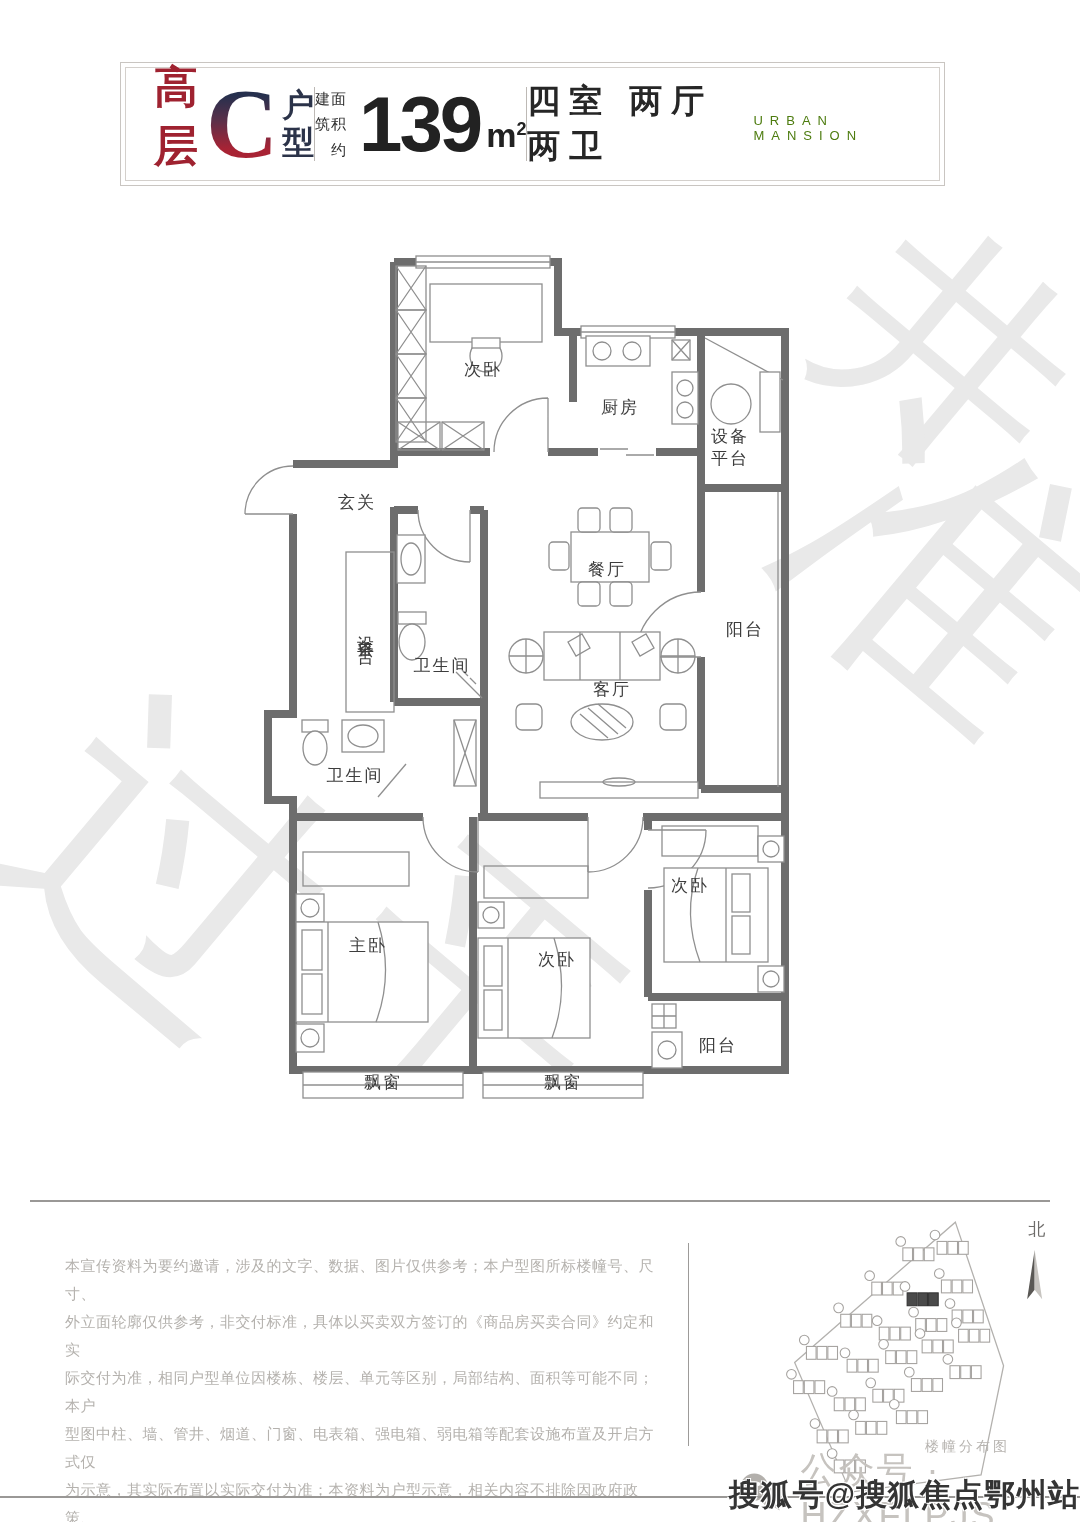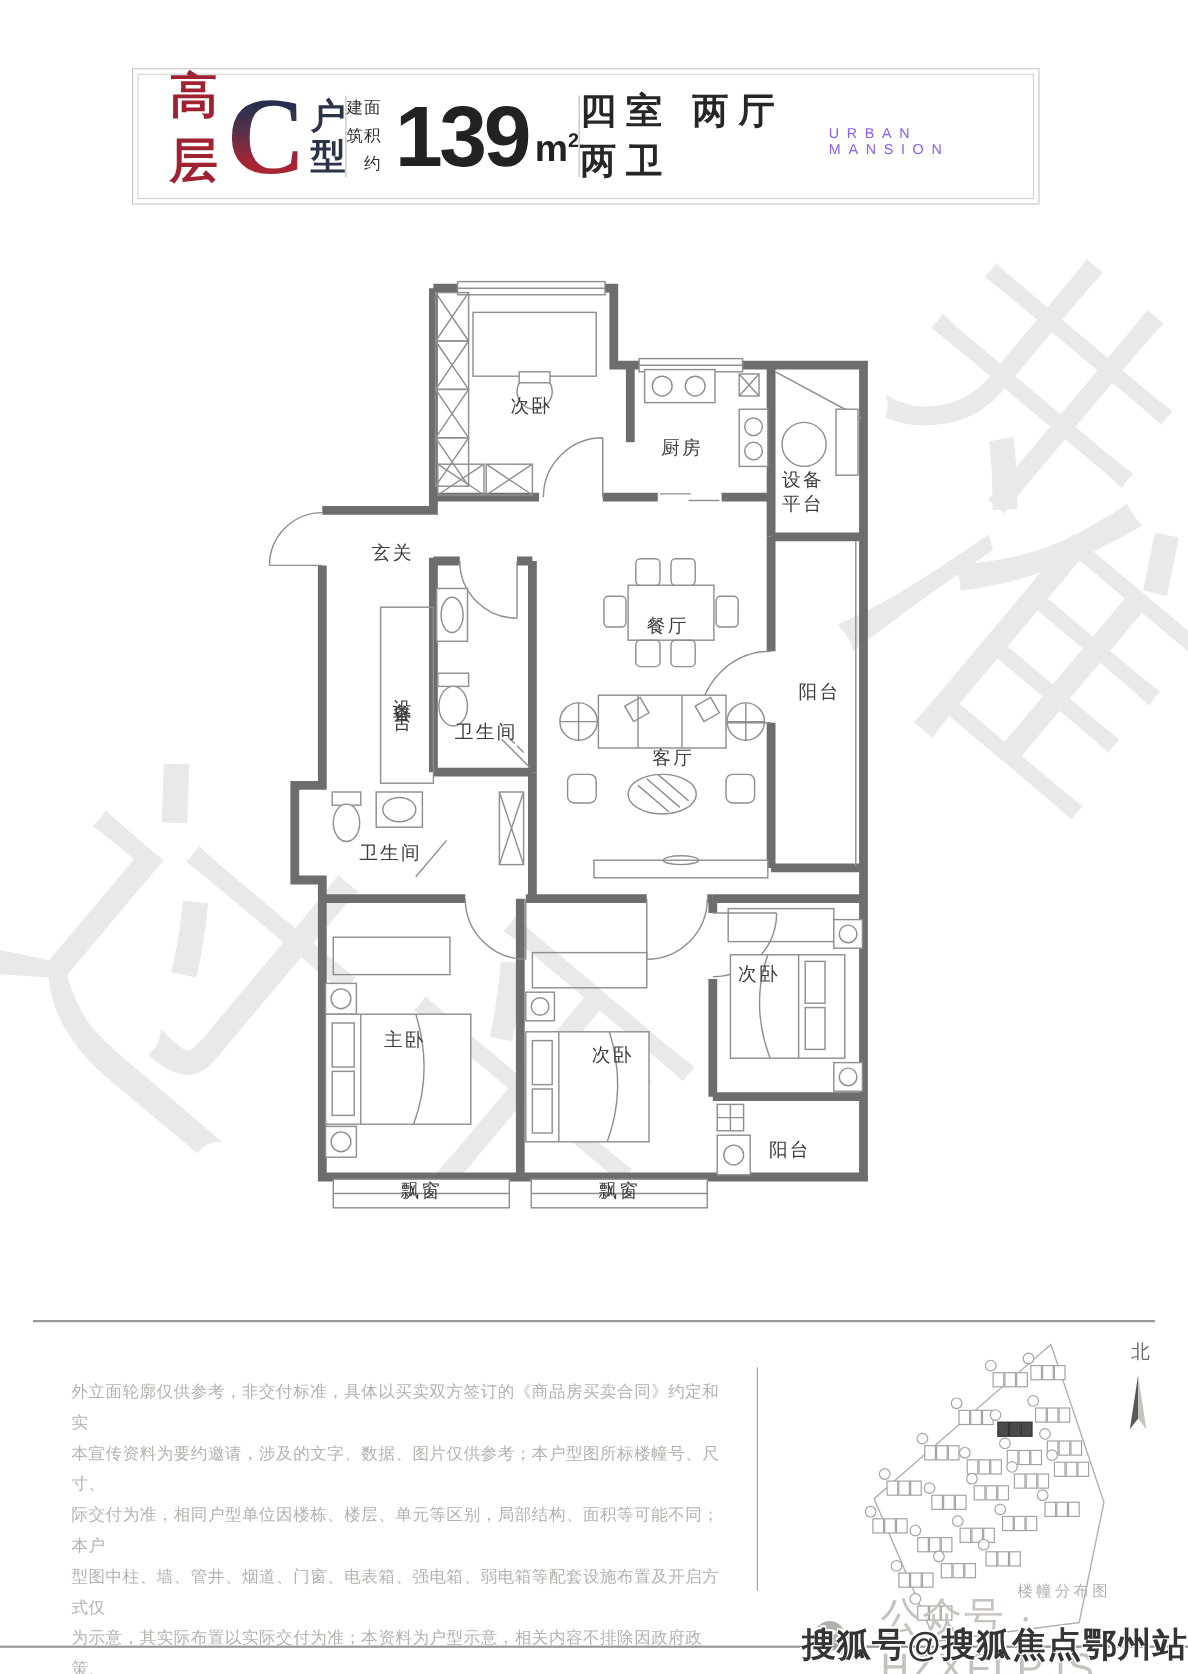--- a/index.html
+++ b/index.html
@@ -24,21 +24,21 @@
           color:#2b3349;font-size:32px;line-height:1.15;font-weight:600;}
   .tb-div{width:1px;height:74px;background:#bdb9b5;}
   .tb-mid{display:flex;align-items:center;}
   .area-label{display:flex;flex-direction:row;font-size:15px;color:#2f2f2f;
               line-height:1.7;margin-right:12px;letter-spacing:1px;}
   .area-value{font-size:78px;font-weight:800;color:#222;letter-spacing:-3px;line-height:1;}
   .area-unit{font-size:34px;font-weight:700;color:#222;align-self:flex-end;margin:0 0 8px 6px;}
   .area-unit sup{font-size:18px;}
   .tb-right{display:flex;flex-direction:row;align-items:center;}
   .spec{font-size:33px;font-weight:700;color:#262626;letter-spacing:9px;}
-  .spec-en{font-size:13px;color:#8b5cf6;letter-spacing:7px;margin-top:8px;}
+  .spec-en{font-size:13px;color:#4d7c0f;letter-spacing:7px;margin-top:8px;}
   
   .plan{position:absolute;left:258px;top:252px;width:540px;height:855px;z-index:1;}
   .plan svg{overflow:visible;}
   .w{stroke:#6d6d6d;stroke-width:8;fill:none;}
   .t{stroke:#8f8f8f;stroke-width:1.3;fill:none;}
   .f{stroke:#8f8f8f;stroke-width:1.3;fill:#fff;}
   .room-label{position:absolute;transform:translate(-50%,-50%);
               font-family:"Liberation Serif",serif;font-size:17px;color:#3d3d3d;
               letter-spacing:2px;white-space:pre-line;text-align:center;line-height:1.3;z-index:3;}
   .room-label.v{writing-mode:vertical-rl;letter-spacing:4px;}
@@ -267,22 +267,22 @@
         <div class="room-label" style="left: 432px; top: 634px;">次卧</div>
         <div class="room-label" style="left: 460px; top: 794px;">阳台</div>
         <div class="room-label" style="left: 125px; top: 831px;">飘窗</div>
         <div class="room-label" style="left: 305px; top: 831px;">飘窗</div>
       </div>
   </section>
 
   <div class="hr hr-top"></div>
 
   <section class="disclaimer" id="disclaimer">
+      <div>本宣传资料为要约邀请，涉及的文字、数据、图片仅供参考；本户型图所标楼幢号、尺寸、</div>
       <div>外立面轮廓仅供参考，非交付标准，具体以买卖双方签订的《商品房买卖合同》约定和实</div>
-      <div>本宣传资料为要约邀请，涉及的文字、数据、图片仅供参考；本户型图所标楼幢号、尺寸、</div>
       <div>际交付为准，相同户型单位因楼栋、楼层、单元等区别，局部结构、面积等可能不同；本户</div>
       <div>型图中柱、墙、管井、烟道、门窗、电表箱、强电箱、弱电箱等配套设施布置及开启方式仅</div>
       <div>为示意，其实际布置以实际交付为准；本资料为户型示意，相关内容不排除因政府政策、</div>
     </section>
 
   <div class="vdiv"></div>
 
   <section class="sitemap">
     <svg viewBox="0 0 320 280" width="355" height="300">
       <polygon id="sm-poly" fill="none" stroke="#b3b1ae" stroke-width="1.2" points="228,16 273,150 252,252 130,268 78,147"></polygon>

